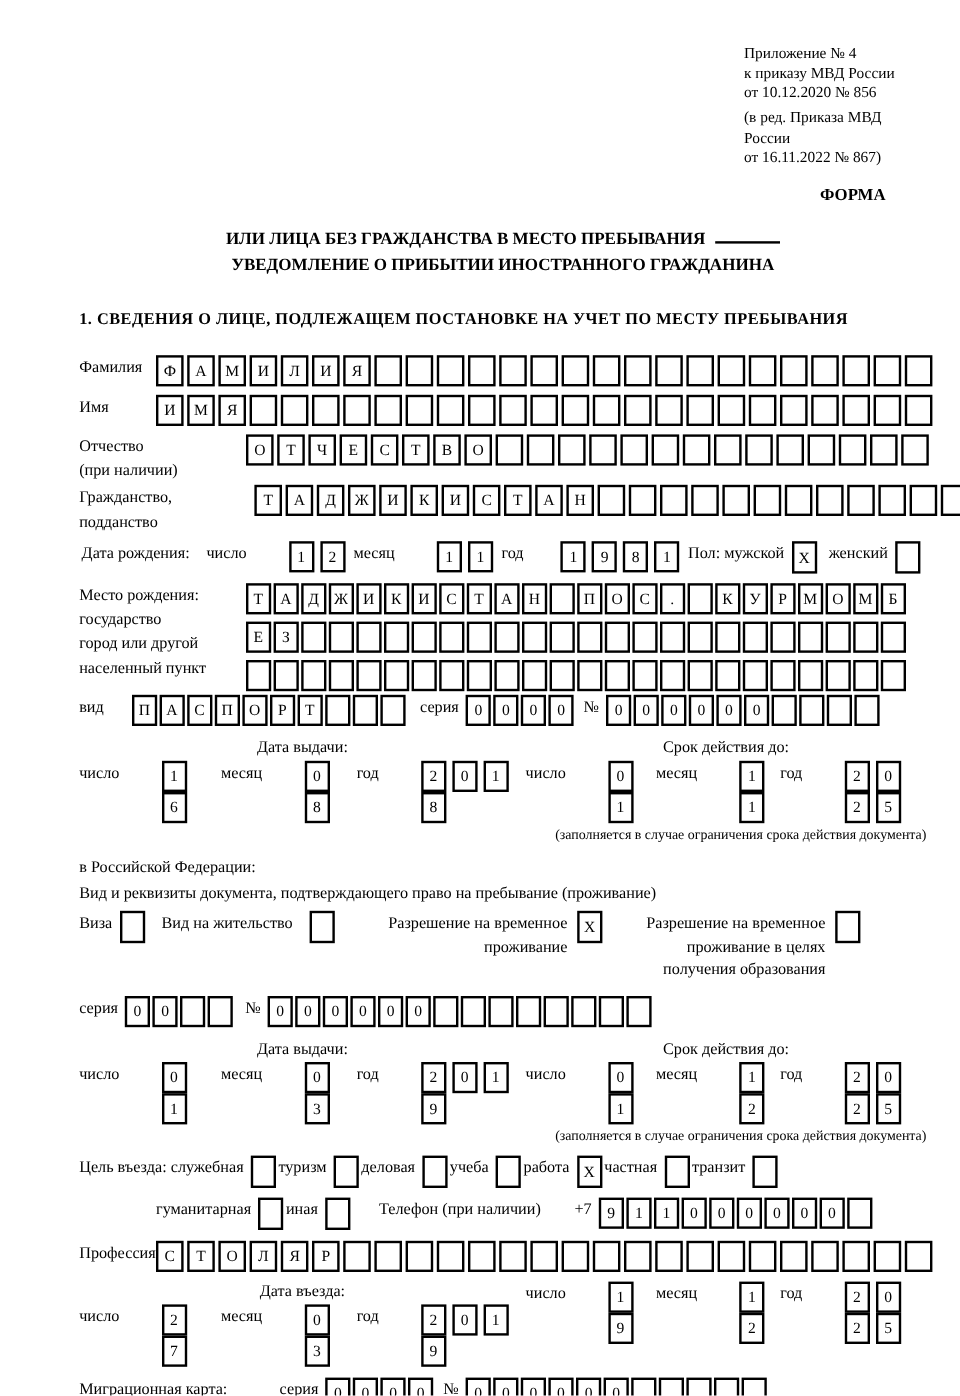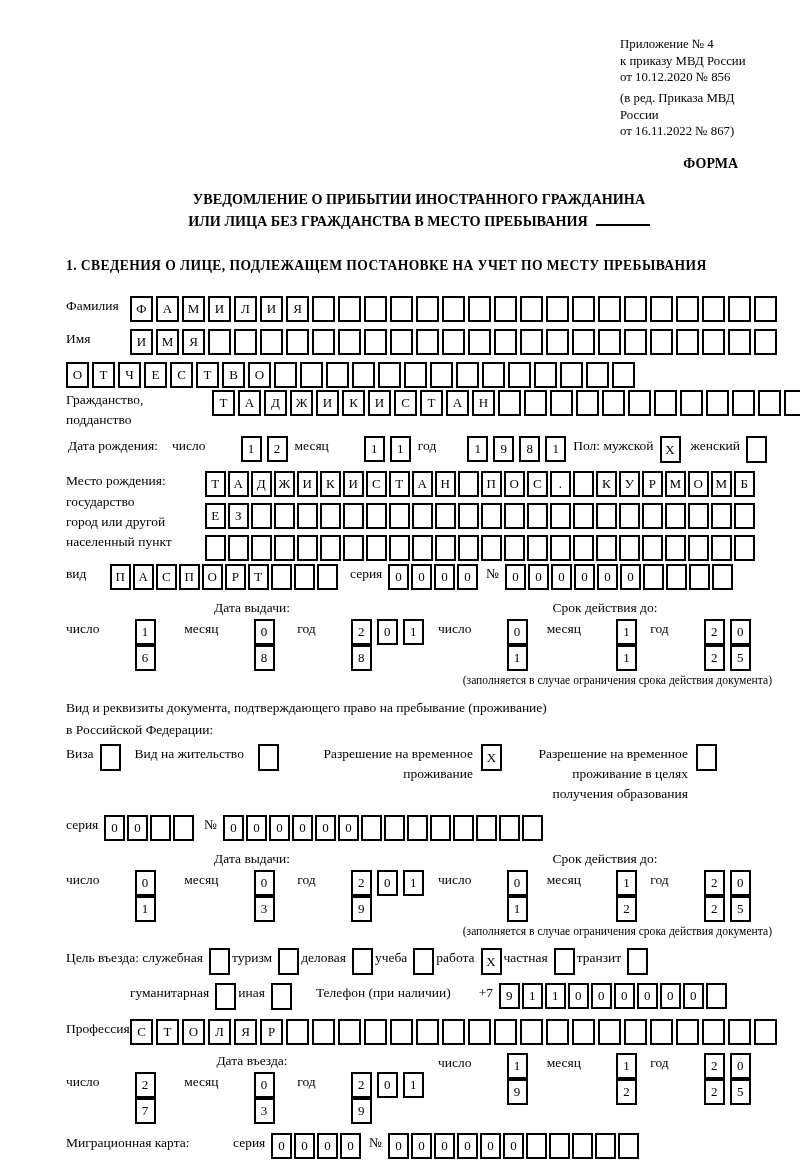--- a/index.html
+++ b/index.html
@@ -52,22 +52,22 @@
     <div>Приложение № 4</div>
     <div>к приказу МВД России</div>
     <div>от 10.12.2020 № 856</div>
     <div class="gap"></div>
     <div>(в ред. Приказа МВД России</div>
     <div>от 16.11.2022 № 867)</div>
   </div>
   <div class="forma">ФОРМА</div>
 
   <div class="title">
+    <div><span>ИЛИ ЛИЦА БЕЗ ГРАЖДАНСТВА В МЕСТО ПРЕБЫВАНИЯ</span><span class="blank-line"></span></div>
     <div>УВЕДОМЛЕНИЕ О ПРИБЫТИИ ИНОСТРАННОГО ГРАЖДАНИНА</div>
-    <div><span>ИЛИ ЛИЦА БЕЗ ГРАЖДАНСТВА В МЕСТО ПРЕБЫВАНИЯ</span><span class="blank-line"></span></div>
   </div>
 
   <div class="sec1">1. СВЕДЕНИЯ О ЛИЦЕ, ПОДЛЕЖАЩЕМ ПОСТАНОВКЕ НА УЧЕТ ПО МЕСТУ ПРЕБЫВАНИЯ</div>
 
   <div class="frow" style="margin-top:22px;">
     <span class="lbl w64">Фамилия</span>
     <span class="cells">
         <span class="cell">Ф</span>
         <span class="cell">А</span>
         <span class="cell">М</span>
@@ -121,20 +121,24 @@
         <span class="cell"></span>
         <span class="cell"></span>
         <span class="cell"></span>
         <span class="cell"></span>
         <span class="cell"></span>
         <span class="cell"></span>
       </span>
   </div>
 
   <div class="frow">
+    <span class="lbl w139">
+      <span>Отчество</span><br>
+      <span>(при наличии)</span>
+    </span>
     <span class="cells">
         <span class="cell">О</span>
         <span class="cell">Т</span>
         <span class="cell">Ч</span>
         <span class="cell">Е</span>
         <span class="cell">С</span>
         <span class="cell">Т</span>
         <span class="cell">В</span>
         <span class="cell">О</span>
         <span class="cell"></span>
@@ -345,22 +349,22 @@
         <span class="t" style="margin-left:6px;">месяц</span>
         <span class="mini"><span class="dcell">1</span><span class="dcell">1</span></span>
         <span class="t">год</span>
         <span class="mini"><span class="dcell">2</span><span class="dcell">0</span><span class="dcell">2</span><span class="dcell">5</span></span>
       </div>
       <div class="note">(заполняется в случае ограничения срока действия документа)</div>
     </div>
   </div>
 
   <div class="plain">
+    <div>в Российской Федерации:</div>
     <div>Вид и реквизиты документа, подтверждающего право на пребывание (проживание)</div>
-    <div>в Российской Федерации:</div>
   </div>
   <div class="visa-row">
     <span class="inlbl sp" style="margin-left:0;">Виза</span>
     <span class="cb"></span>
     <span class="inlbl sp" style="margin-left:14px;">Вид на жительство</span>
     <span class="cb" style="margin-left:8px;"></span>
     <span class="blk sp" style="width:176px;margin-left:18px;">Разрешение на временное проживание</span>
     <span class="cb" style="margin-left:8px;">X</span>
     <span class="blk sp" style="width:170px;margin-left:16px;">Разрешение на временное проживание в целях получения образования</span>
     <span class="cb" style="margin-left:8px;"></span>

